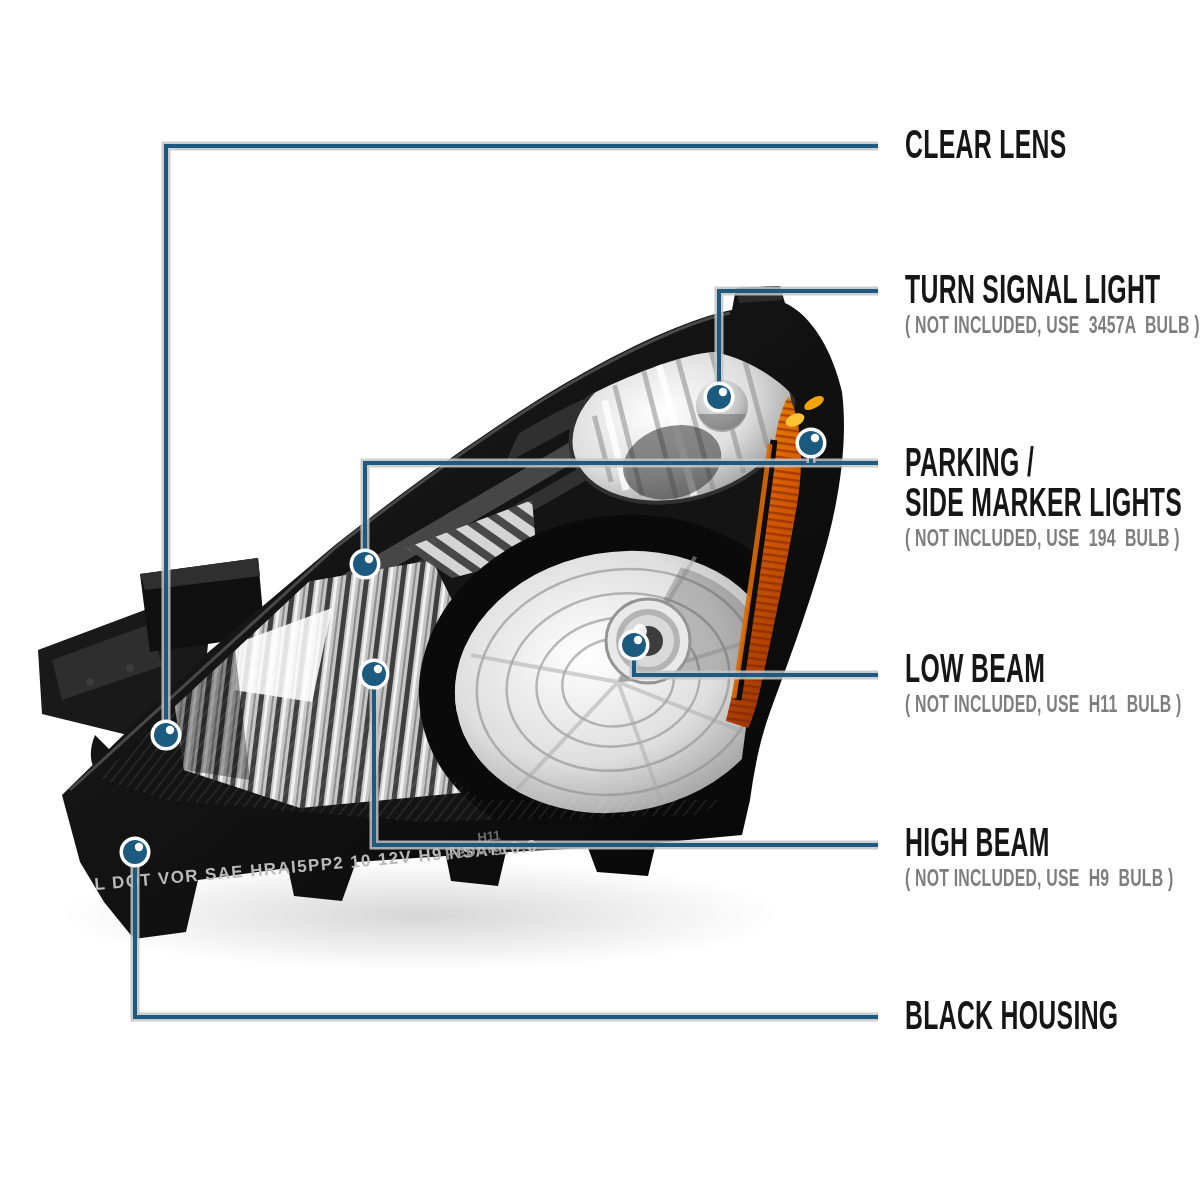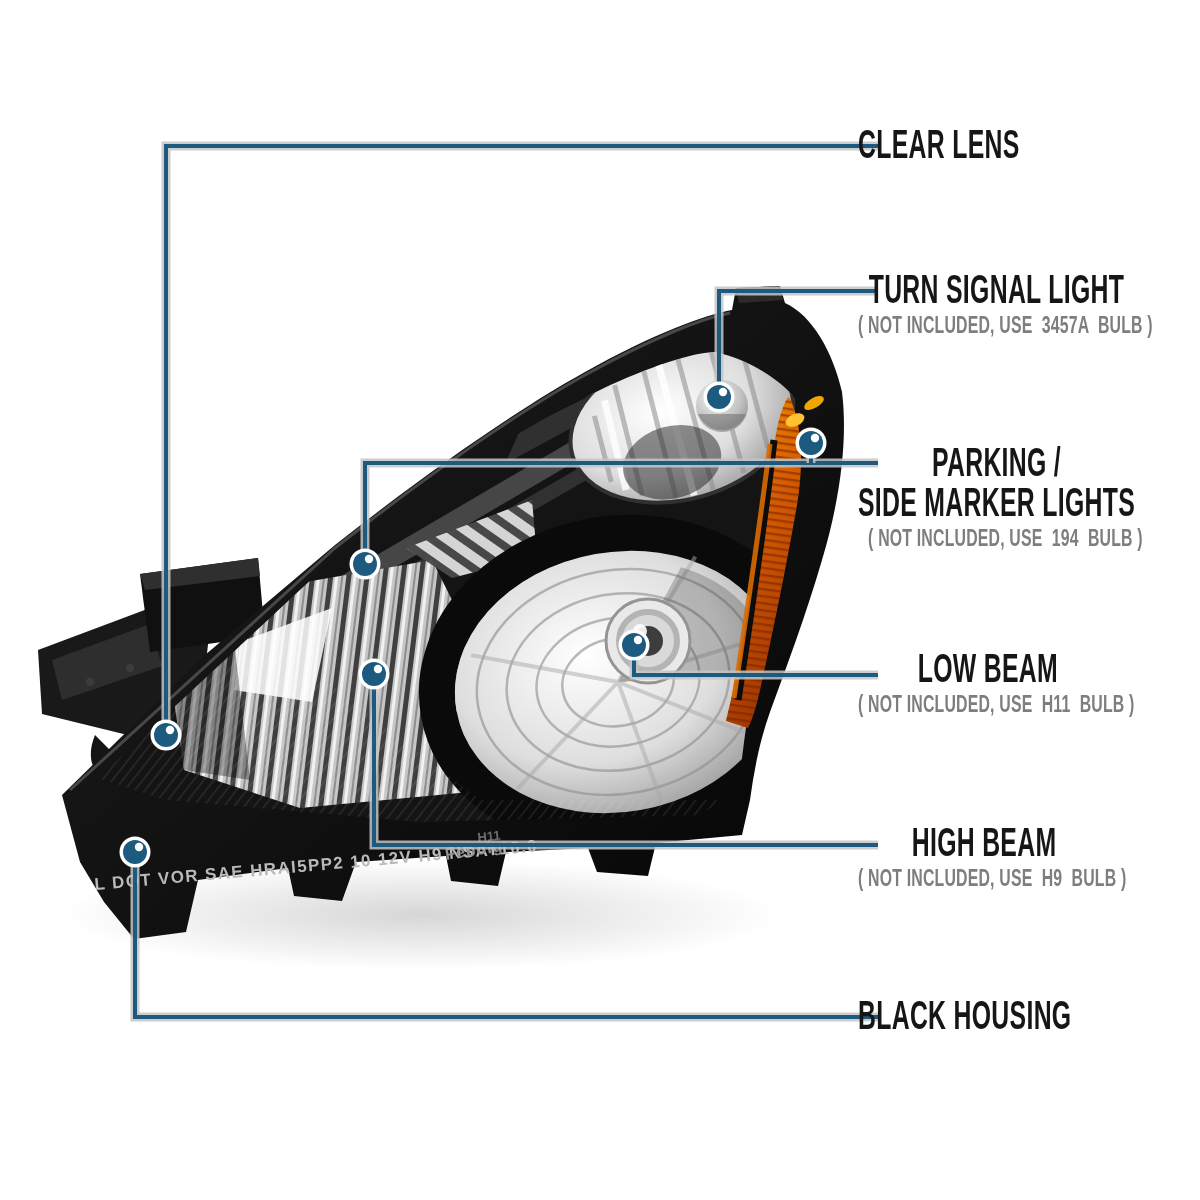--- a/index.html
+++ b/index.html
@@ -1,19 +1,19 @@
 <!DOCTYPE html>
 <html><head>
 <meta charset="utf-8">
 <style>
   html,body{margin:0;padding:0;background:#fff;}
   .stage{position:relative;width:1200px;height:1200px;background:#fff;overflow:hidden;
          font-family:"Liberation Sans",sans-serif;}
   .stage svg{position:absolute;left:0;top:0;}
-  .callout-label{position:absolute;left:858px;text-align:center;}
+  .callout-label{position:absolute;left:905px;}
   .ct{font-weight:700;font-size:40px;line-height:40px;color:#161616;
       transform:scaleX(0.62);transform-origin:0 0;white-space:pre;letter-spacing:0.5px;}
   .cs{font-weight:700;font-size:24px;line-height:29px;color:#7e7e7e;margin-top:1px;
       transform:scaleX(0.66);transform-origin:0 0;white-space:pre;letter-spacing:0.3px;}
 </style>
 </head>
 <body>
 
 <div class="stage">
 

